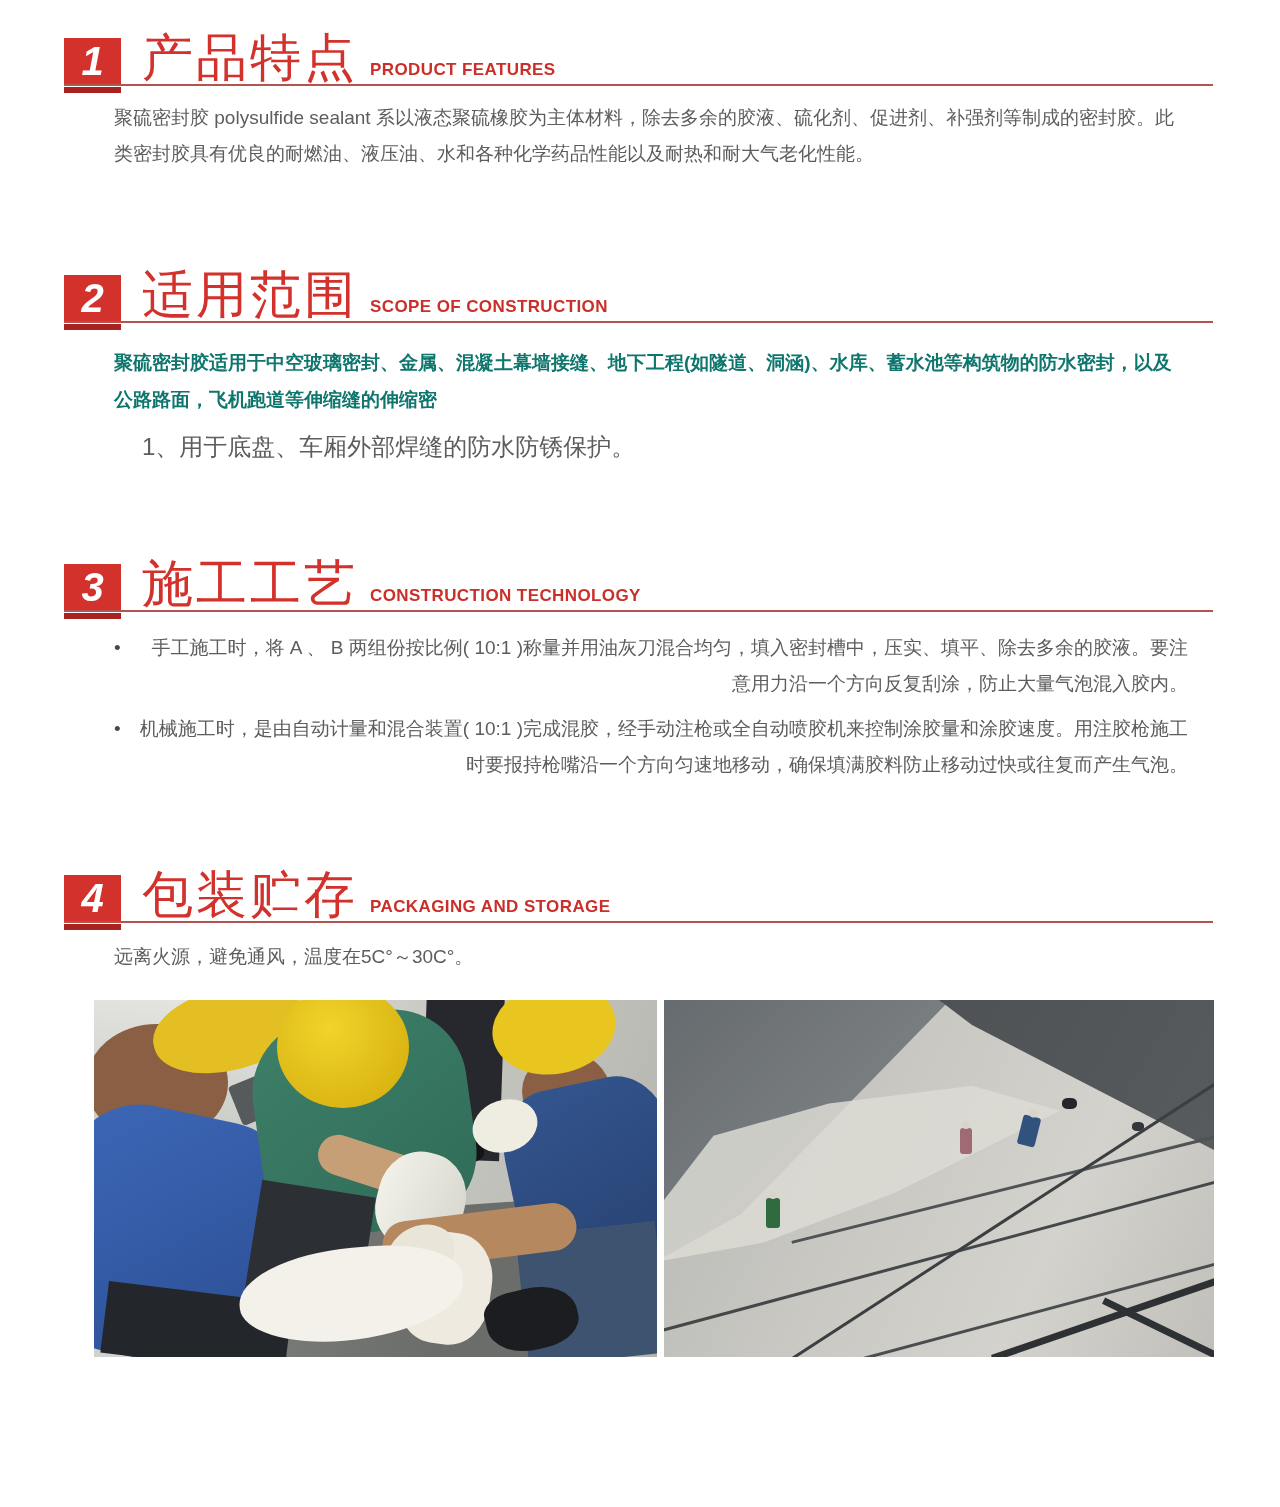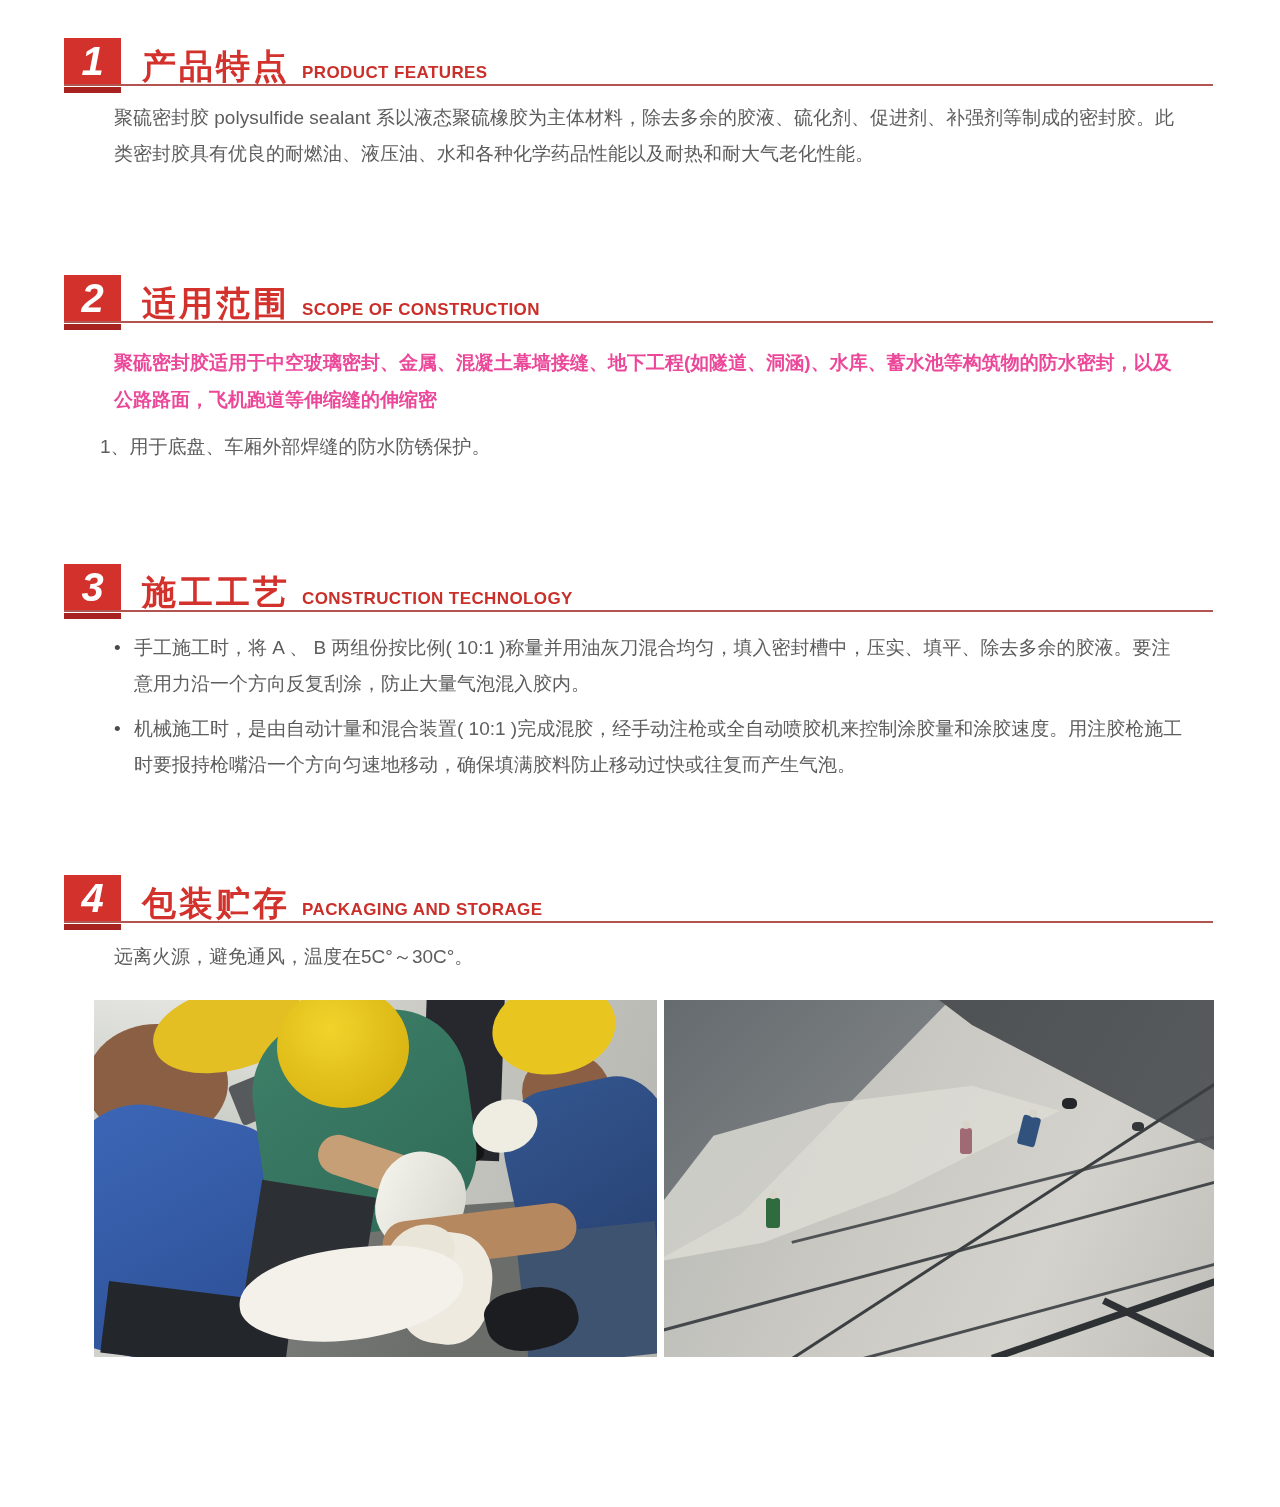--- a/index.html
+++ b/index.html
@@ -8,32 +8,32 @@
   .page { position:relative; width:1280px; height:1507px; background:#fff; overflow:hidden; }
   .content { padding:38px 67px 0 64px; }
 
   
   .sec-header { position:relative; height:48px; border-bottom:2px solid #b2544f; }
   .badge { position:absolute; left:0; top:0; width:57px; height:46px; background:#d3312c;
            color:#fff; font-size:40px; font-weight:bold; font-style:italic;
            text-align:center; line-height:46px; z-index:2; }
   .badge::after { content:""; position:absolute; left:0; top:49px; width:57px; height:6px; background:#a8231f; }
   .titles { position:absolute; left:78px; bottom:1px; display:flex; align-items:baseline; white-space:nowrap; }
-  .title-cn { color:#d3312c; font-size:34px; font-weight:bold; letter-spacing:3px; line-height:1; }
+  .title-cn { color:#d3312c; font-size:51px; font-weight:normal; letter-spacing:3px; line-height:1; }
   .title-en { color:#ca2f2a; font-size:17px; font-weight:bold; margin-left:12px; letter-spacing:.4px; }
 
   
   .body-text { margin:14px 0 0 50px; width:1074px; font-size:19px; line-height:36px; color:#5d5d5d; }
-  .lead { margin-top:21px; font-weight:bold; color:#ec4899; line-height:37px; }
-  .num-list { margin:11px 0 0 36px; width:1074px; font-size:19px; color:#5d5d5d; }
+  .lead { margin-top:21px; font-weight:bold; color:#0f766e; line-height:37px; }
+  .num-list { margin:11px 0 0 78px; width:1074px; font-size:24px; color:#5d5d5d; }
   .num-list .list-item { line-height:36px; margin-bottom:2px; }
   .bullet-list { margin:18px 0 0 50px; width:1074px; font-size:19px; color:#5d5d5d; }
   .bullet-row { display:flex; margin-bottom:9px; line-height:36px; }
   .bullet-dot { flex:none; width:20px; color:#4a4a4a; }
-  .bullet-text { flex:1; }
+  .bullet-text { flex:1;text-align:right; }
 
   
   .sec1 { margin-top:0; }
   .sec2 { margin-top:103px; }
   .sec3 { margin-top:99px; }
   .sec4 { margin-top:92px; }
   .sec4 .body-text { margin-top:16px; }
 
   
   .photos { display:flex; gap:7px; margin:25px 0 0 30px; width:1120px; height:357px; }

